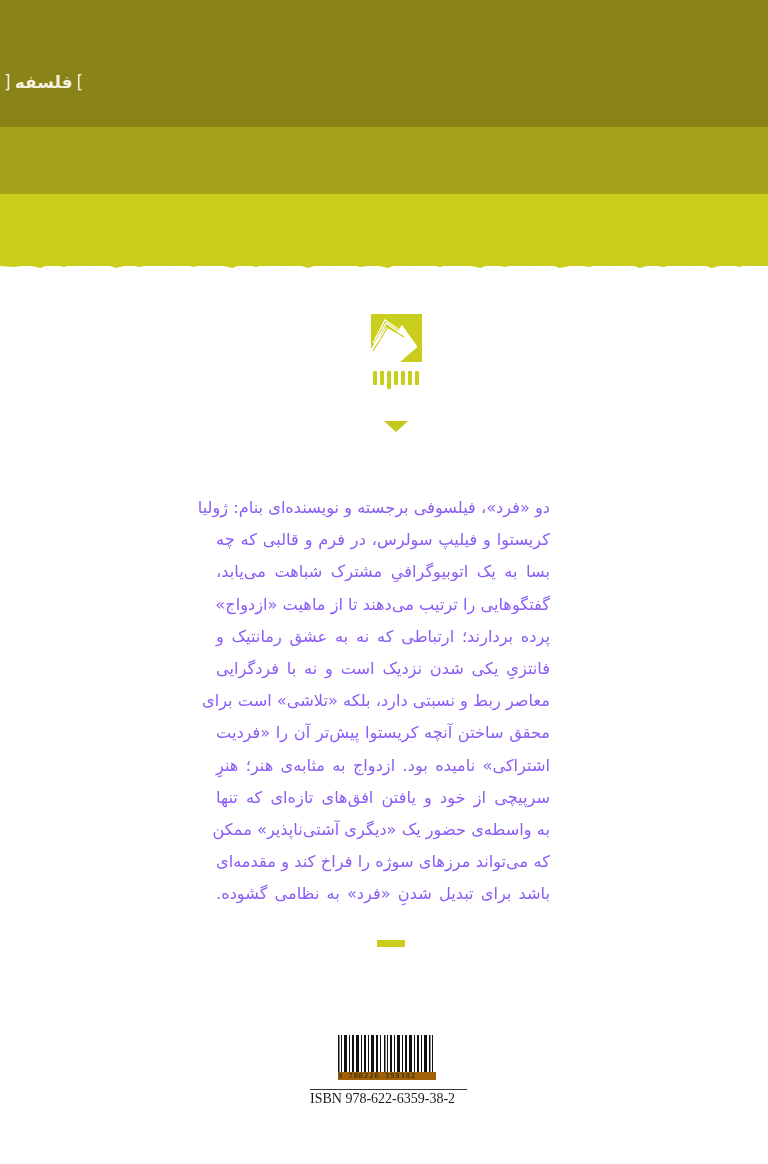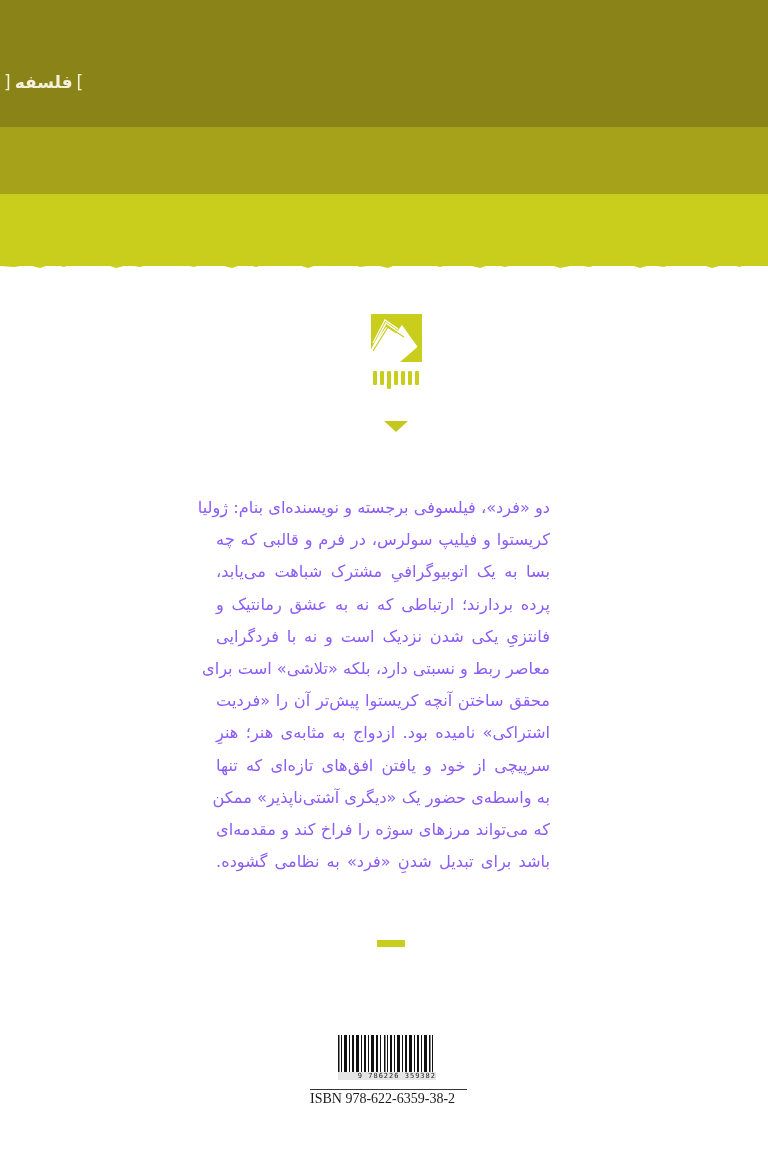--- a/index.html
+++ b/index.html
@@ -34,23 +34,23 @@
       font-family: "DejaVu Sans", sans-serif;
       margin-top: 40px;
     }
     .blurb .line { display: block; white-space: nowrap; text-align: right; text-align-last: justify; }
     .dash {
       position: absolute; left: 377px; top: 940px; width: 28px; height: 7px;
       background: #c9cd1b;
     }
     .barcode { position: absolute; left: 338px; top: 1035px; width: 98px; height: 46px; }
     .barcode-digits {
-      position: absolute; left: 338px; top: 1072px; width: 98px; text-align: right;
+      position: absolute; left: 338px; top: 1072px; width: 98px; text-align: left;
       font-size: 7px; letter-spacing: 1px; color: #222;
-      font-family: "DejaVu Sans Mono", monospace; background: #e5e5e5;
+      font-family: "DejaVu Sans Mono", monospace; background: #a16207;
     }
     .isbn-rule { position: absolute; left: 310px; top: 1089px; width: 157px; height: 1px; background: #333; }
     .isbn {
       position: absolute; left: 310px; top: 1091px; width: 157px; 
       font-family: "Liberation Serif", serif; font-size: 14px; color: #1a1a1a;
     }
   </style>
 </head>
 <body>
 
@@ -82,20 +82,21 @@
     <rect x="45" y="58" width="4" height="14" rx="1"></rect>
   </g>
 </svg>
 
 <div class="triangle"></div>
 
 <div class="blurb">
   <span class="line">دو «فرد»، فیلسوفی برجسته و نویسنده‌ای بنام: ژولیا</span>
   <span class="line">کریستوا و فیلیپ سولرس، در فرم و قالبی که چه</span>
   <span class="line">بسا به یک اتوبیوگرافیِ مشترک شباهت می‌یابد،</span>
+  <span class="line">گفتگوهایی را ترتیب می‌دهند تا از ماهیت «ازدواج»</span>
   <span class="line">پرده بردارند؛ ارتباطی که نه به عشق رمانتیک و</span>
   <span class="line">فانتزیِ یکی شدن نزدیک است و نه با فردگرایی</span>
   <span class="line">معاصر ربط و نسبتی دارد، بلکه «تلاشی» است برای</span>
   <span class="line">محقق ساختن آنچه کریستوا پیش‌تر آن را «فردیت</span>
   <span class="line">اشتراکی» نامیده بود. ازدواج به مثابه‌ی هنر؛ هنرِ</span>
   <span class="line">سرپیچی از خود و یافتن افق‌های تازه‌ای که تنها</span>
   <span class="line">به واسطه‌ی حضور یک «دیگری آشتی‌ناپذیر» ممکن</span>
   <span class="line">که می‌تواند مرزهای سوژه را فراخ کند و مقدمه‌ای</span>
   <span class="line">باشد برای تبدیل شدنِ «فرد» به نظامی گشوده.</span>
 </div>

